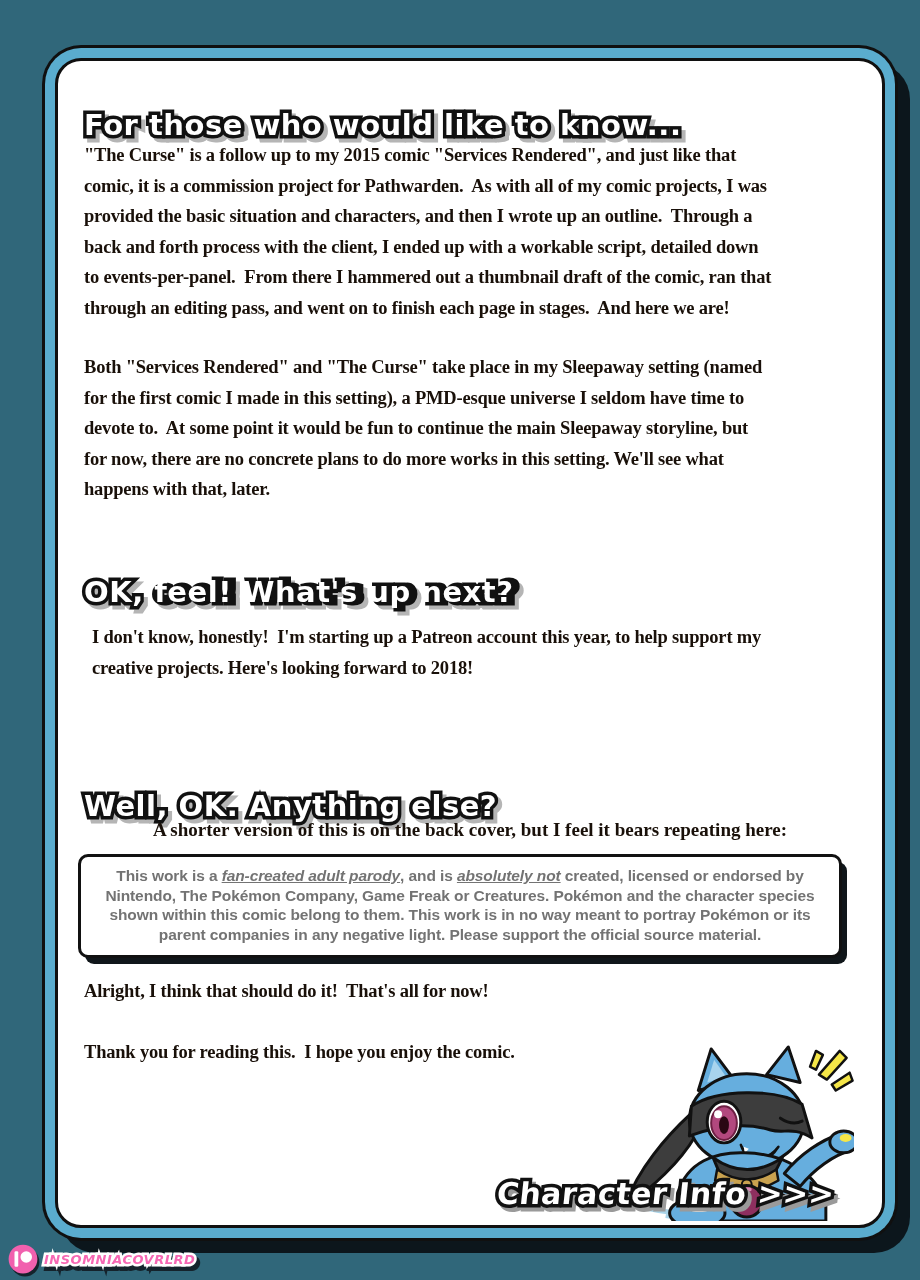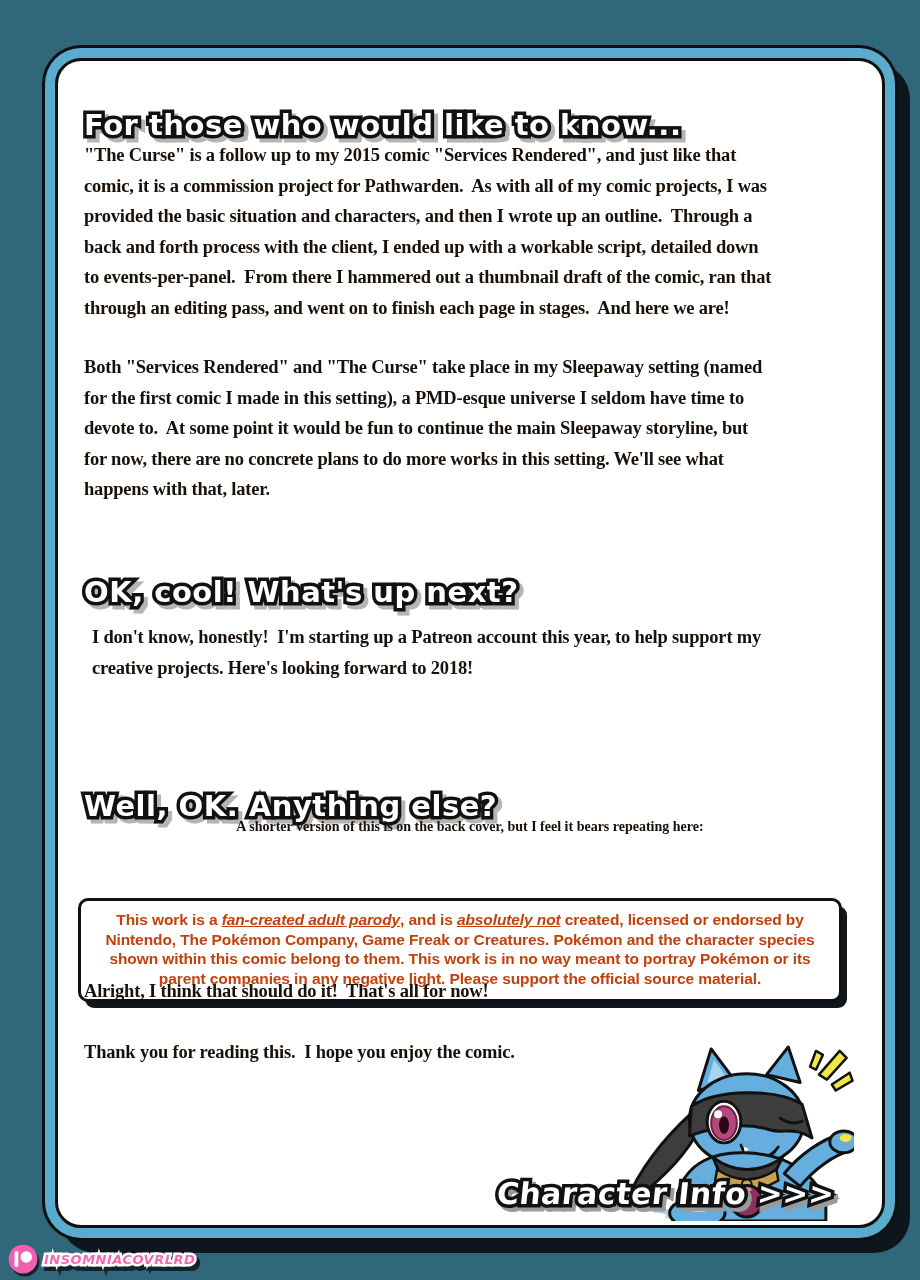--- a/index.html
+++ b/index.html
@@ -36,30 +36,30 @@
   .h-lg{font-size:29px;}
   .abs{position:absolute;}
   
   .body-text{
     font-family:"Liberation Serif", serif;font-weight:bold;
     font-size:18.5px;line-height:30.5px;letter-spacing:-0.2px;
     color:#191009;white-space:pre-wrap;width:762px;
   }
   .lead-line{
     font-family:"Liberation Serif", serif;font-weight:bold;
-    font-size:14px;color:#191009;text-align:center;width:100%;
+    font-size:19px;color:#191009;text-align:center;width:100%;
   }
   
   .disclaimer{
-    position:absolute;left:20px;top:837px;width:734px;
+    position:absolute;left:20px;top:793px;width:734px;
     background:#fff;border:3px solid #111;border-radius:10px;
     box-shadow:6px 7px 0 -1px #10161a;
     padding:9px 12px 11px;text-align:center;
     font-family:"Liberation Sans", sans-serif;font-weight:bold;
-    font-size:15.5px;line-height:19.5px;color:#c2410c;letter-spacing:-0.1px;
+    font-size:15.5px;line-height:19.5px;color:#737373;letter-spacing:-0.1px;
   }
   .disclaimer .em-seg{font-style:italic;text-decoration:underline;}
   
   .char-info{
     font-size:30px;transform:skewX(-6deg);
   }
   .char-info::after{color:#9a9a9a;-webkit-text-stroke:7px #9a9a9a;}
   
   .riolu{position:absolute;right:28px;bottom:4px;width:258px;height:178px;}
   
@@ -94,21 +94,21 @@
 back and forth process with the client, I ended up with a workable script, detailed down
 to events-per-panel.  From there I hammered out a thumbnail draft of the comic, ran that
 through an editing pass, and went on to finish each page in stages.  And here we are!</p>
 
   <p class="body-text abs" style="left:26px;top:291px;margin:0;">Both "Services Rendered" and "The Curse" take place in my Sleepaway setting (named
 for the first comic I made in this setting), a PMD-esque universe I seldom have time to
 devote to.  At some point it would be fun to continue the main Sleepaway storyline, but
 for now, there are no concrete plans to do more works in this setting. We'll see what
 happens with that, later.</p>
 
-  <h2 class="bubble h-lg abs" style="left:26px;top:490px;" data-text="OK, cool! What's up next?">OK, cool! What's up next?</h2>
+  <h2 class="bubble h-lg abs" style="left:26px;top:490px;" data-text="OK, cool! What's up next?">OK, feel! What's up next?</h2>
 
   <p class="body-text abs" style="left:26px;top:553px;margin:8px;">I don't know, honestly!  I'm starting up a Patreon account this year, to help support my
 creative projects. Here's looking forward to 2018!</p>
 
   <h2 class="bubble h-lg abs" style="left:26px;top:704px;" data-text="Well, OK. Anything else?">Well, OK. Anything else?</h2>
 
   <p class="lead-line abs" style="left:0;top:758px;margin:0;">A shorter version of this is on the back cover, but I feel it bears repeating here:</p>
 
   <div class="disclaimer"><span>This work is a </span><span class="em-seg">fan-created adult parody</span><span>, and is </span><span class="em-seg">absolutely not</span><span> created, licensed or endorsed by Nintendo, The Pokémon Company, Game Freak or Creatures.  Pokémon and the character species shown within this comic belong to them.  This work is in no way meant to portray Pokémon or its parent companies in any negative light. Please support the official source material.</span></div>
 

